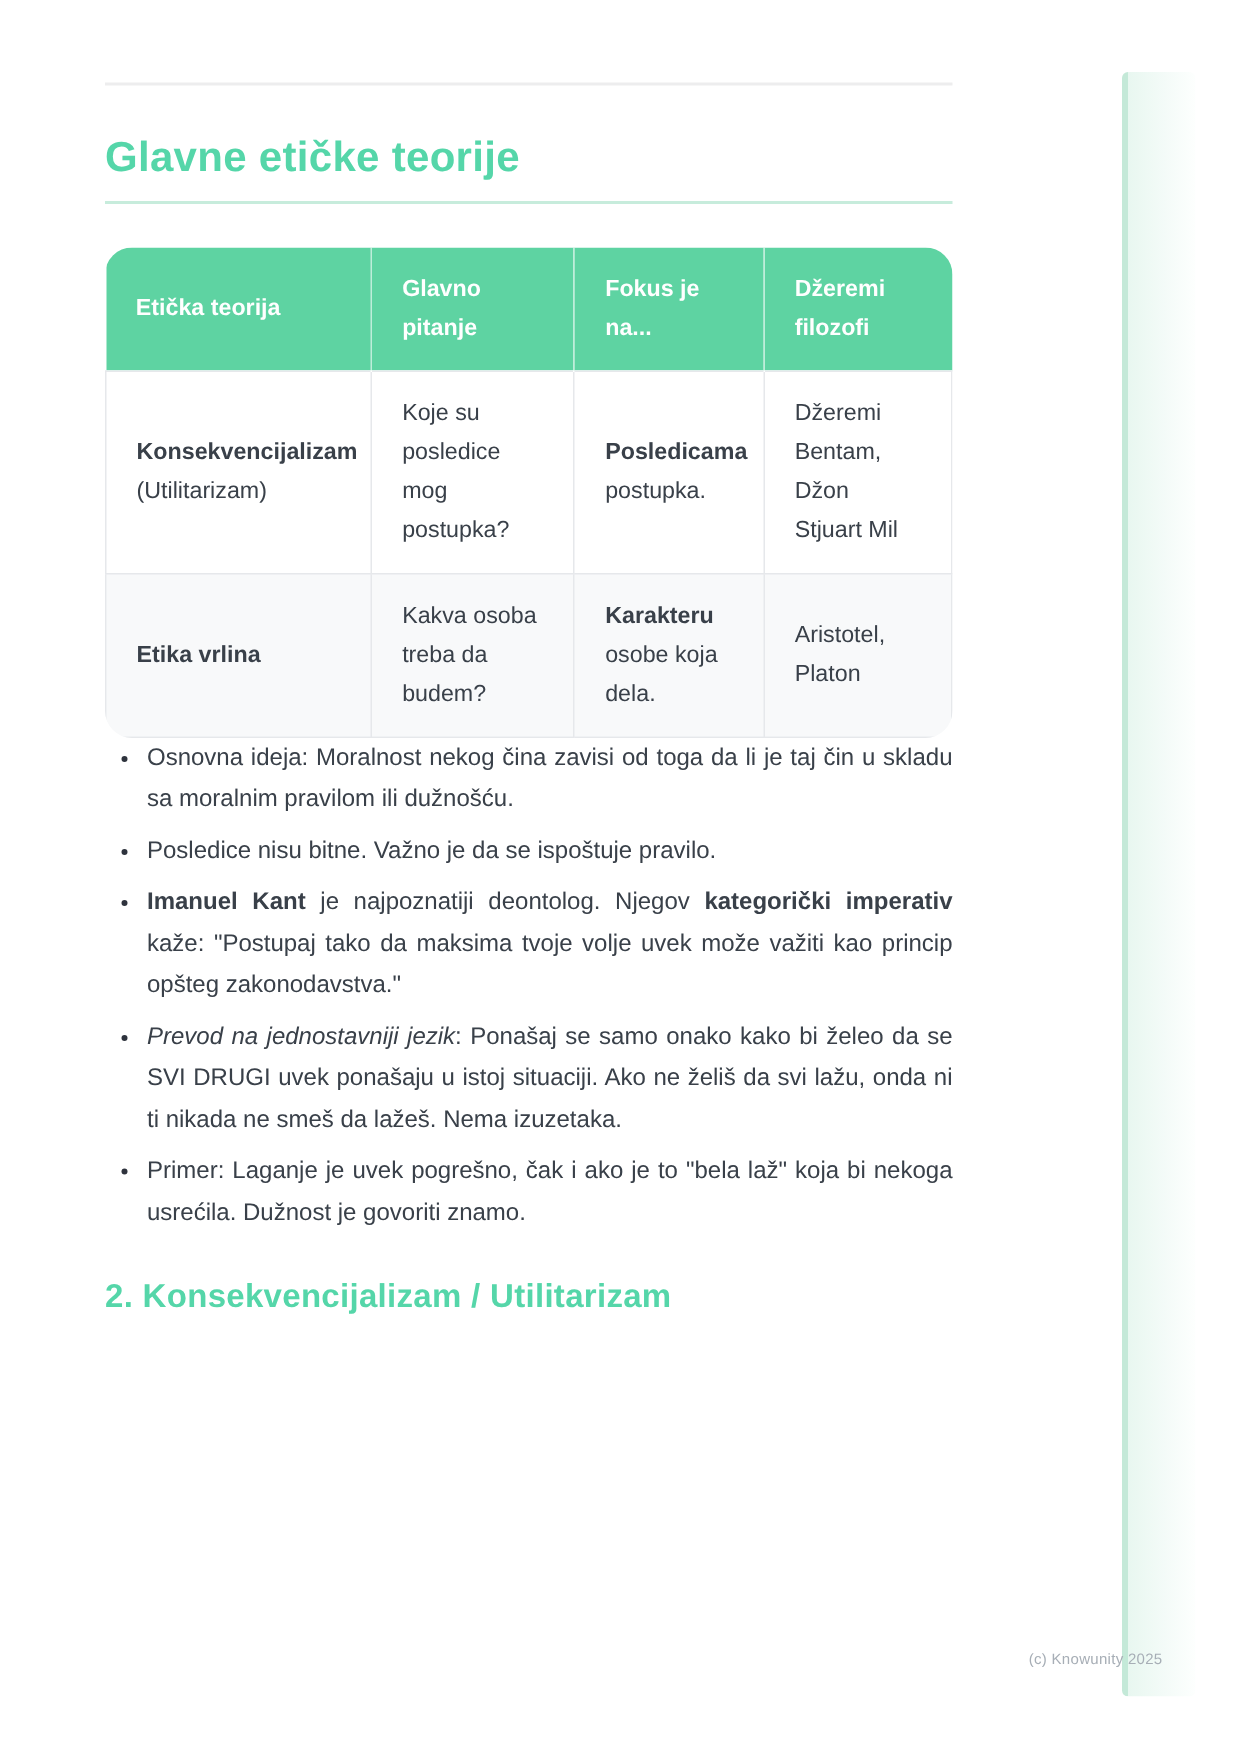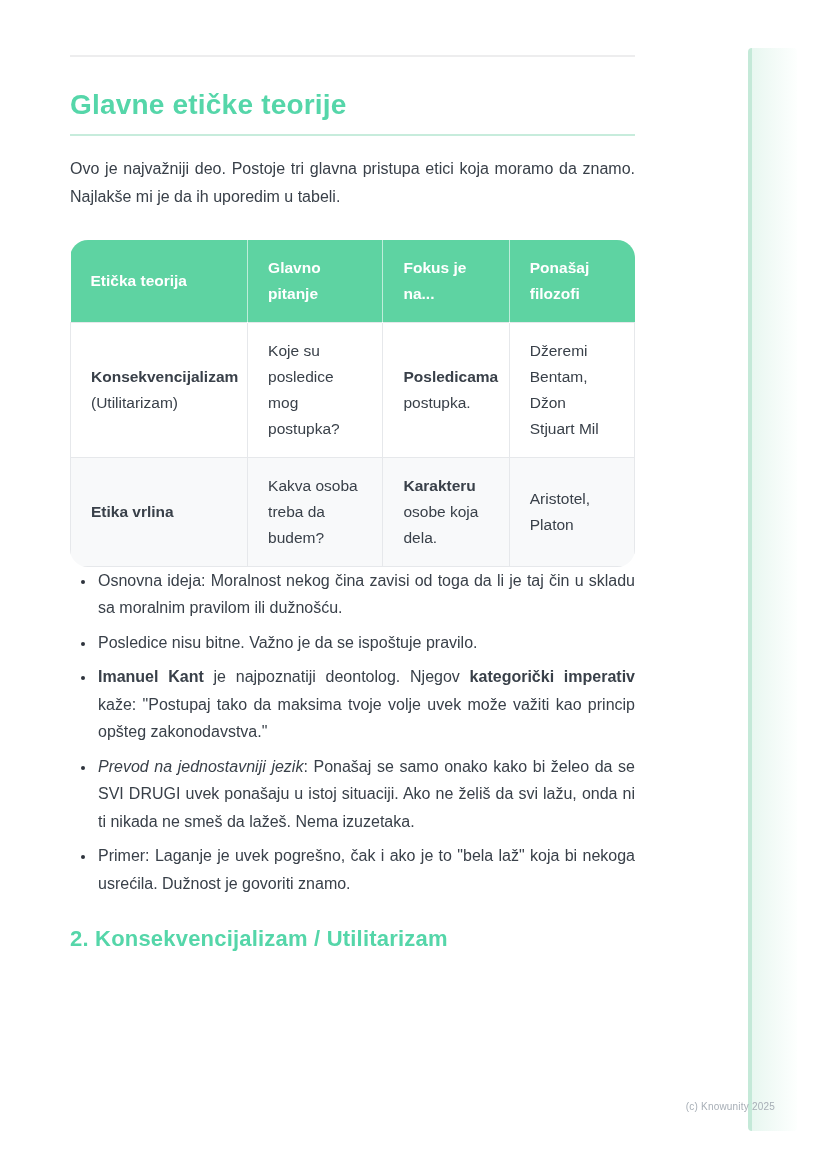--- a/index.html
+++ b/index.html
@@ -86,36 +86,35 @@
 </style>
 </head>
 <body style="--accent: #55d6a9; --table-header-bg: #5ed3a2; --underline: #c7ecdc; --body-text: #394049; --stripe: #f8f9fa; --footer-text: #a7aeb6; --sidebar-tint: #e8f7f0;">
 
 <div class="side-bar"></div>
 
 <div class="content">
   <hr class="top-divider">
   <h1 class="doc-title">Glavne etičke teorije</h1>
   <div class="title-underline"></div>
-  <p class="intro">Ovo je najvažniji deo. Postoje tri glavna pristupa etici koja moramo da znamo. Najlakše mi je da ih uporedim u tabeli.</p>
 
   <div class="table-wrap">
     <table>
       <colgroup>
           <col class="c1">
           <col class="c2">
           <col class="c3">
           <col class="c4">
         </colgroup>
       <thead>
         <tr id="table-head-row">
             <th>Etička teorija</th>
             <th>Glavno pitanje</th>
             <th>Fokus je na...</th>
-            <th>Ponašaj filozofi</th>
+            <th>Džeremi filozofi</th>
           </tr>
       </thead>
       <tbody id="table-body">
           <tr>
             <td><span class="b">Konsekvencijalizam</span><span> (Utilitarizam)</span></td>
             <td><span>Koje su posledice mog postupka?</span></td>
             <td><span class="b">Posledicama</span><span> postupka.</span></td>
             <td><span>Džeremi Bentam, Džon Stjuart Mil</span></td>
           </tr>
           <tr>

